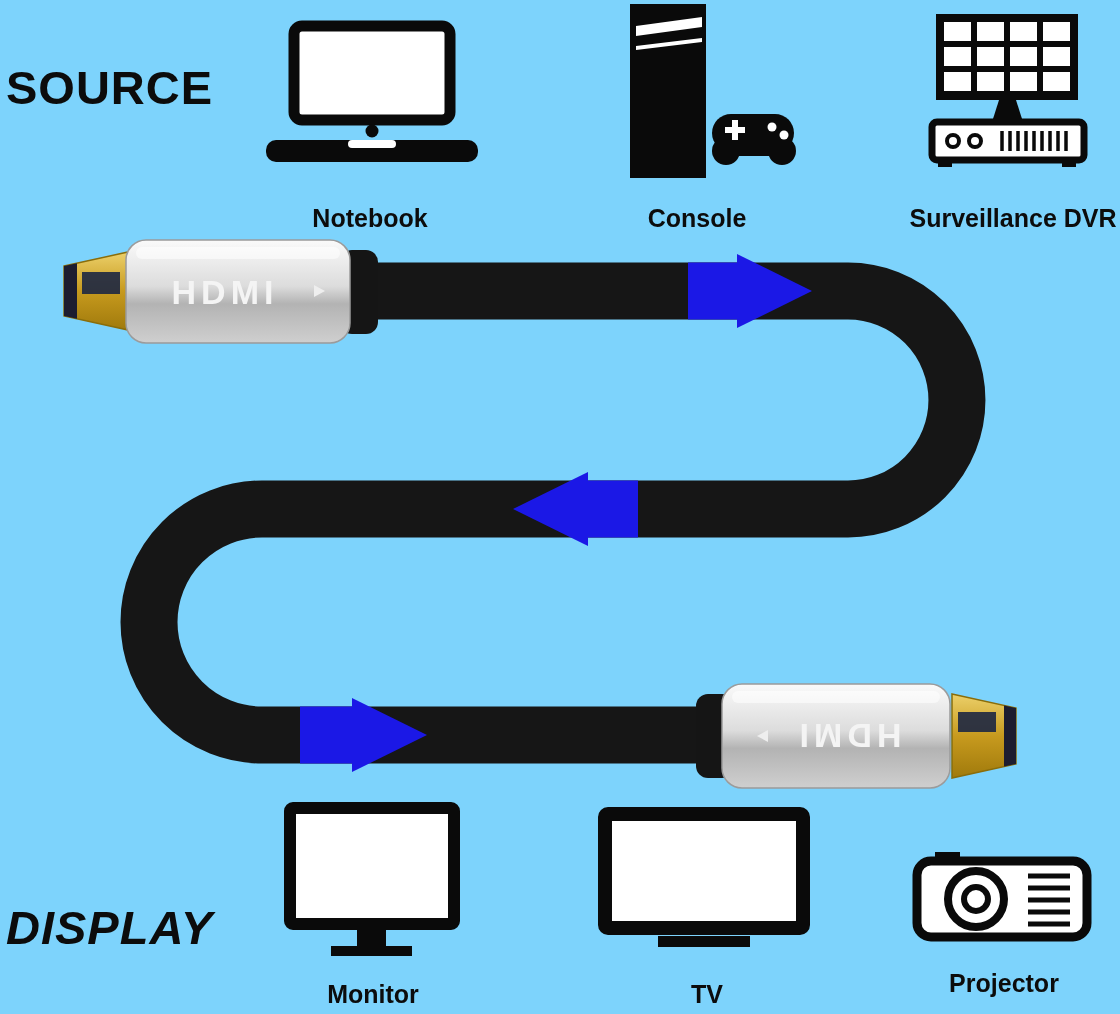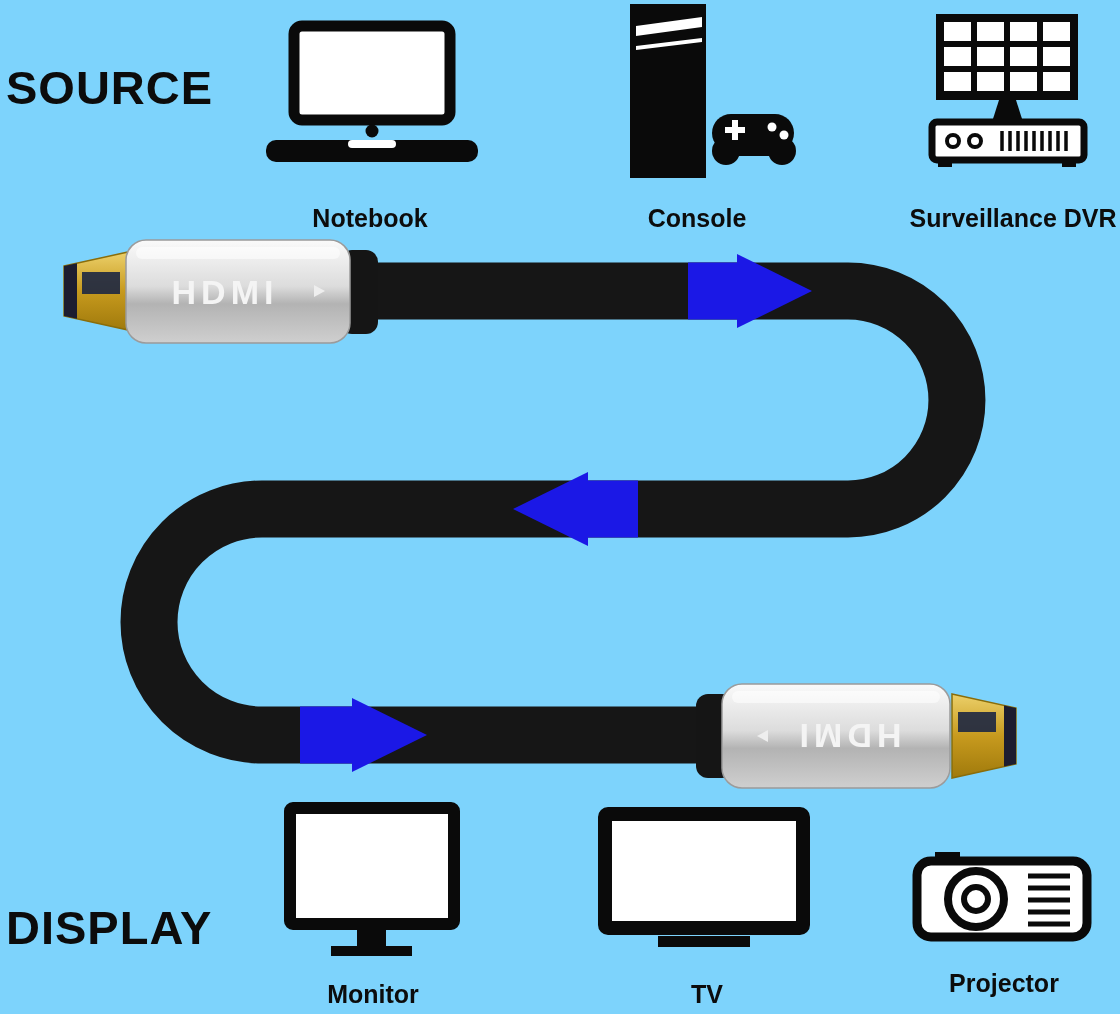--- a/index.html
+++ b/index.html
@@ -33,21 +33,21 @@
     letter-spacing:5px;
     fill:#f4f4f4;
   }
 </style>
 </head>
 <body>
 
 <div class="canvas">
 
   <div class="section-label" style="left:6px;top:60px;">SOURCE</div>
-  <div class="section-label" style="left:6px;top:900px;">DISPLAY</div>
+  <div class="section-label" style="left:6px;top:900px;font-style:italic;">DISPLAY</div>
 
   <div class="device-label" style="left:597px;width:200px;top:204px;">Console</div>
   <div class="device-label" style="left:270px;width:200px;top:204px;">Notebook</div>
   <div class="device-label" style="left:893px;width:240px;top:204px;">Surveillance DVR</div>
 
   <div class="device-label" style="left:607px;width:200px;top:980px;">TV</div>
   <div class="device-label" style="left:273px;width:200px;top:980px;">Monitor</div>
   <div class="device-label" style="left:904px;width:200px;top:969px;">Projector</div>
 
   <svg class="diagram-svg" width="1120" height="1014" viewBox="0 0 1120 1014">

